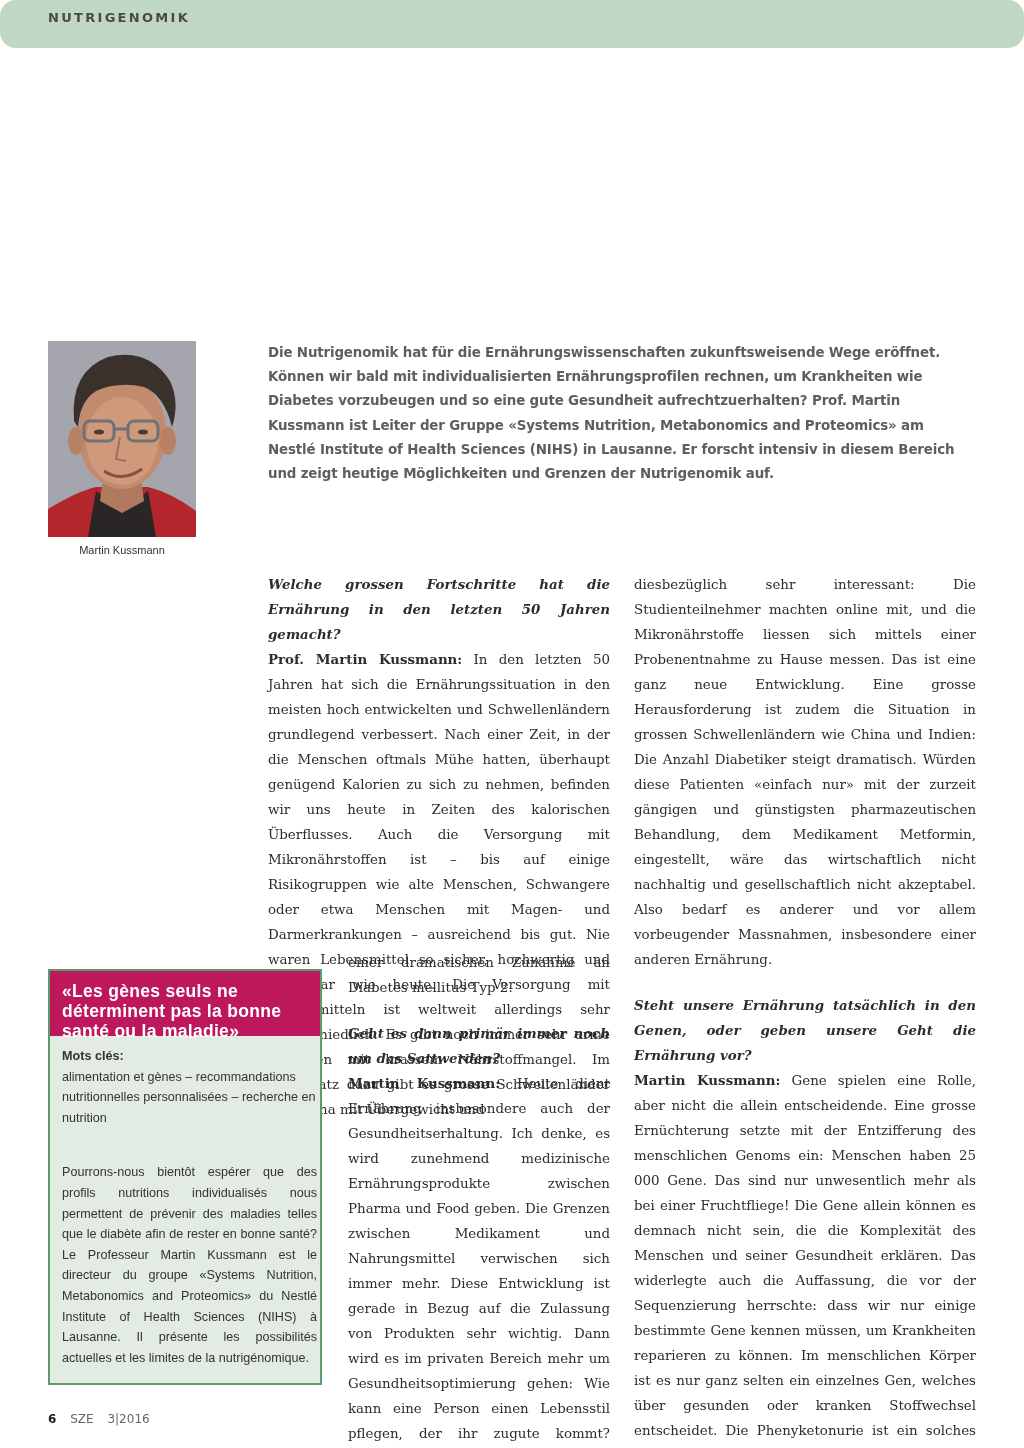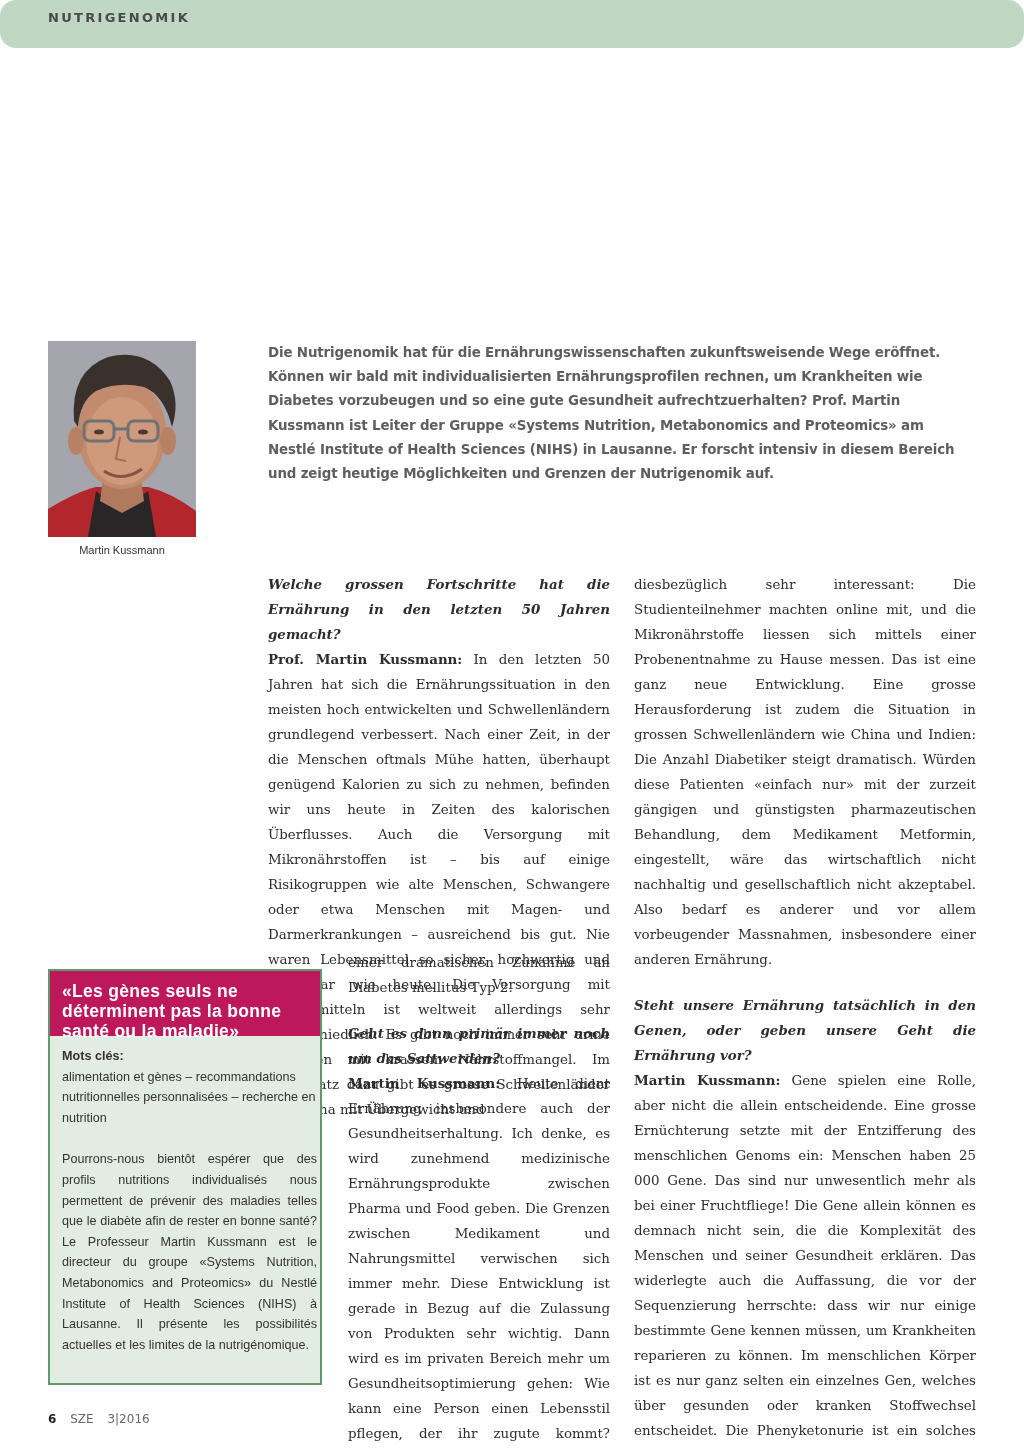--- a/index.html
+++ b/index.html
@@ -16,21 +16,21 @@
   .q { font-style:italic; font-weight:bold; }
   .spk { font-weight:bold; }
   .gap { height:21px; }
   .col1 { left:268px; top:572px; width:342px; }
   .col2 { left:348px; top:950px; width:262px; }
   .col3 { left:634px; top:572px; width:342px; }
   .box { position:absolute; left:48px; top:969px; width:274px; height:416px; border:2px solid #5e9a6c; box-sizing:border-box; background:#e2ece3; }
   .box-head { background:#be185d; color:#ffffff; font-family:"Liberation Sans", sans-serif; font-weight:bold; font-size:17.5px; line-height:20px; padding:10px 10px 12px 12px; height:65px; box-sizing:border-box; letter-spacing:0.3px; }
   .box-body { padding:10px 3px 0 12px; font-family:"Liberation Sans", sans-serif; font-size:12.6px; line-height:20.6px; color:#333; }
   .box-body .kw-label { font-weight:bold; }
-  .box-body .summary { margin-top:21px; text-align:justify; }
+  .box-body .summary { margin-top:34px; text-align:justify; }
   .footer { position:absolute; left:48px; top:1412px; font-family:"DejaVu Sans", sans-serif; font-size:12px; color:#666; }
   .footer .pg { font-weight:bold; color:#222; margin-right:10px; }
   .footer .mag { margin-right:10px; font-weight:normal; }
 </style>
 </head>
 <body>
 
 <div class="topband">
   <div class="section-label">NUTRIGENOMIK</div>
 </div>

